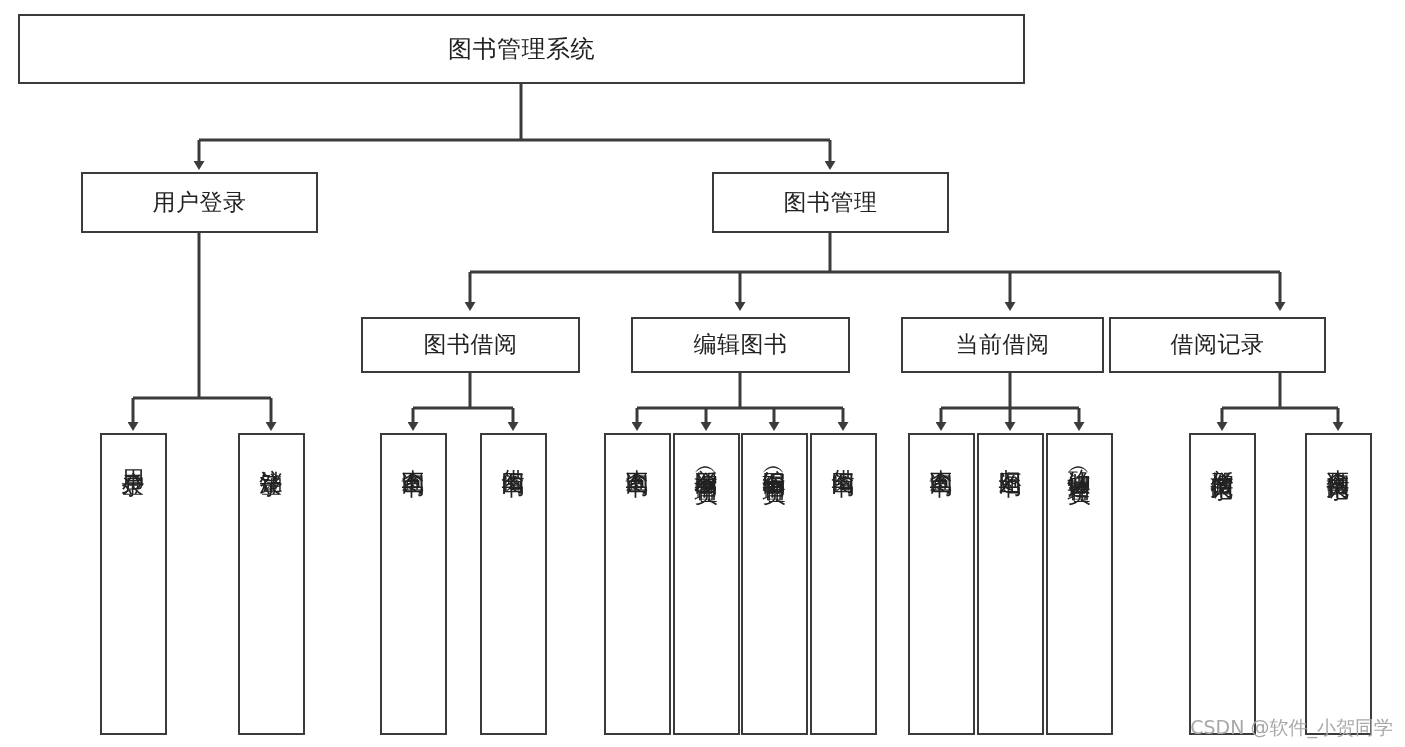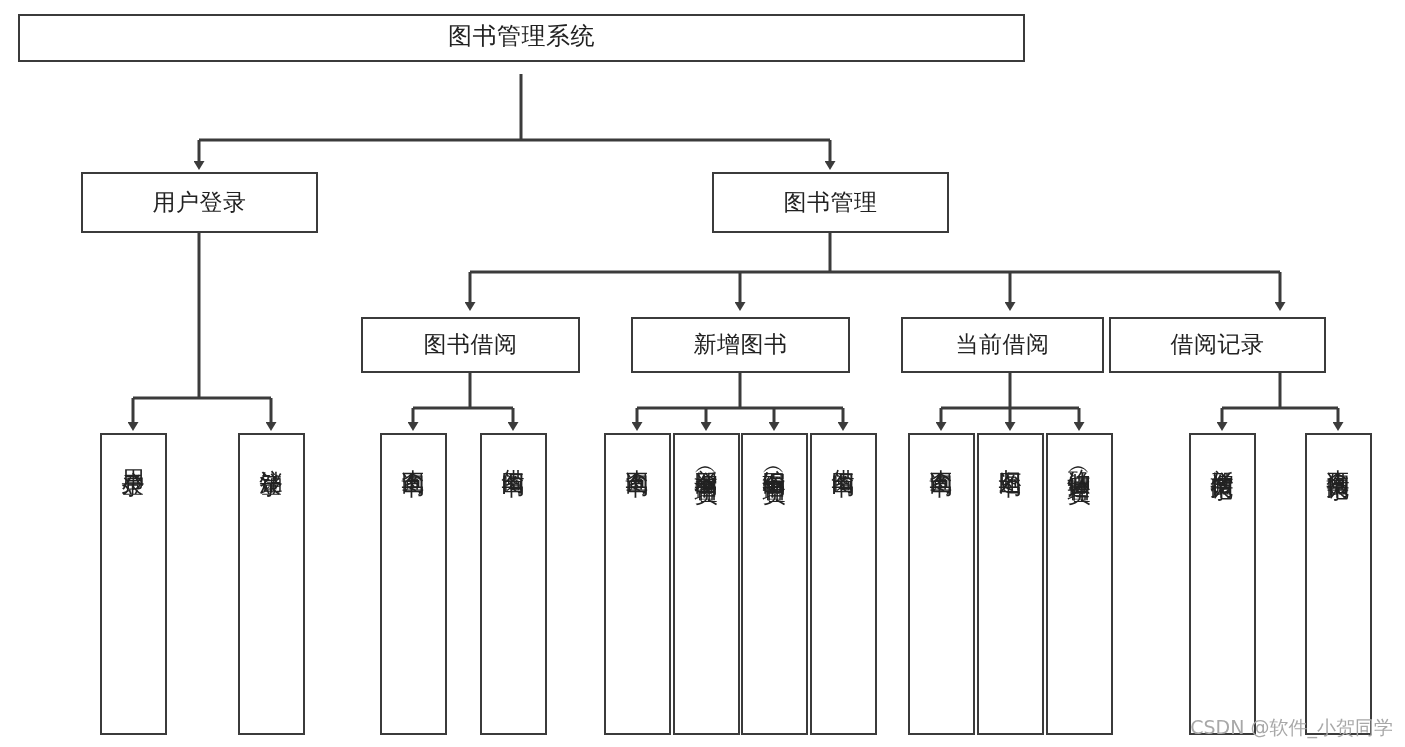--- a/index.html
+++ b/index.html
@@ -119,38 +119,38 @@
       <path d="M1010,408 L1010,423" marker-end="url(#arrow)"></path>
       <path d="M1079,408 L1079,423" marker-end="url(#arrow)"></path>
 
       <path d="M1280,373 L1280,408"></path>
       <path d="M1222,408 L1338,408"></path>
       <path d="M1222,408 L1222,423" marker-end="url(#arrow)"></path>
       <path d="M1338,408 L1338,423" marker-end="url(#arrow)"></path>
     </g>
   </svg>
 
-  <div class="node horizontal root" style="left:18px; top:14px; width:1007px; height:48px;font-family:Liberation Mono, monospace;">
+  <div class="node horizontal root" style="left:18px; top:14px; width:1007px; height:70px;">
     <span class="node-label">图书管理系统</span>
   </div>
 
   <div class="node horizontal" style="left:81px; top:172px; width:237px; height:61px;">
     <span class="node-label">用户登录</span>
   </div>
 
   <div class="node horizontal" style="left:712px; top:172px; width:237px; height:61px;">
     <span class="node-label">图书管理</span>
   </div>
 
   <div class="node horizontal" style="left:361px; top:317px; width:219px; height:56px;">
     <span class="node-label">图书借阅</span>
   </div>
 
   <div class="node horizontal" style="left:631px; top:317px; width:219px; height:56px;">
-    <span class="node-label">新增图书</span>
+    <span class="node-label">编辑图书</span>
   </div>
 
   <div class="node horizontal" style="left:901px; top:317px; width:203px; height:56px;">
     <span class="node-label">当前借阅</span>
   </div>
 
   <div class="node horizontal" style="left:1109px; top:317px; width:217px; height:56px;align-items:center;">
     <span class="node-label">借阅记录</span>
   </div>
 

